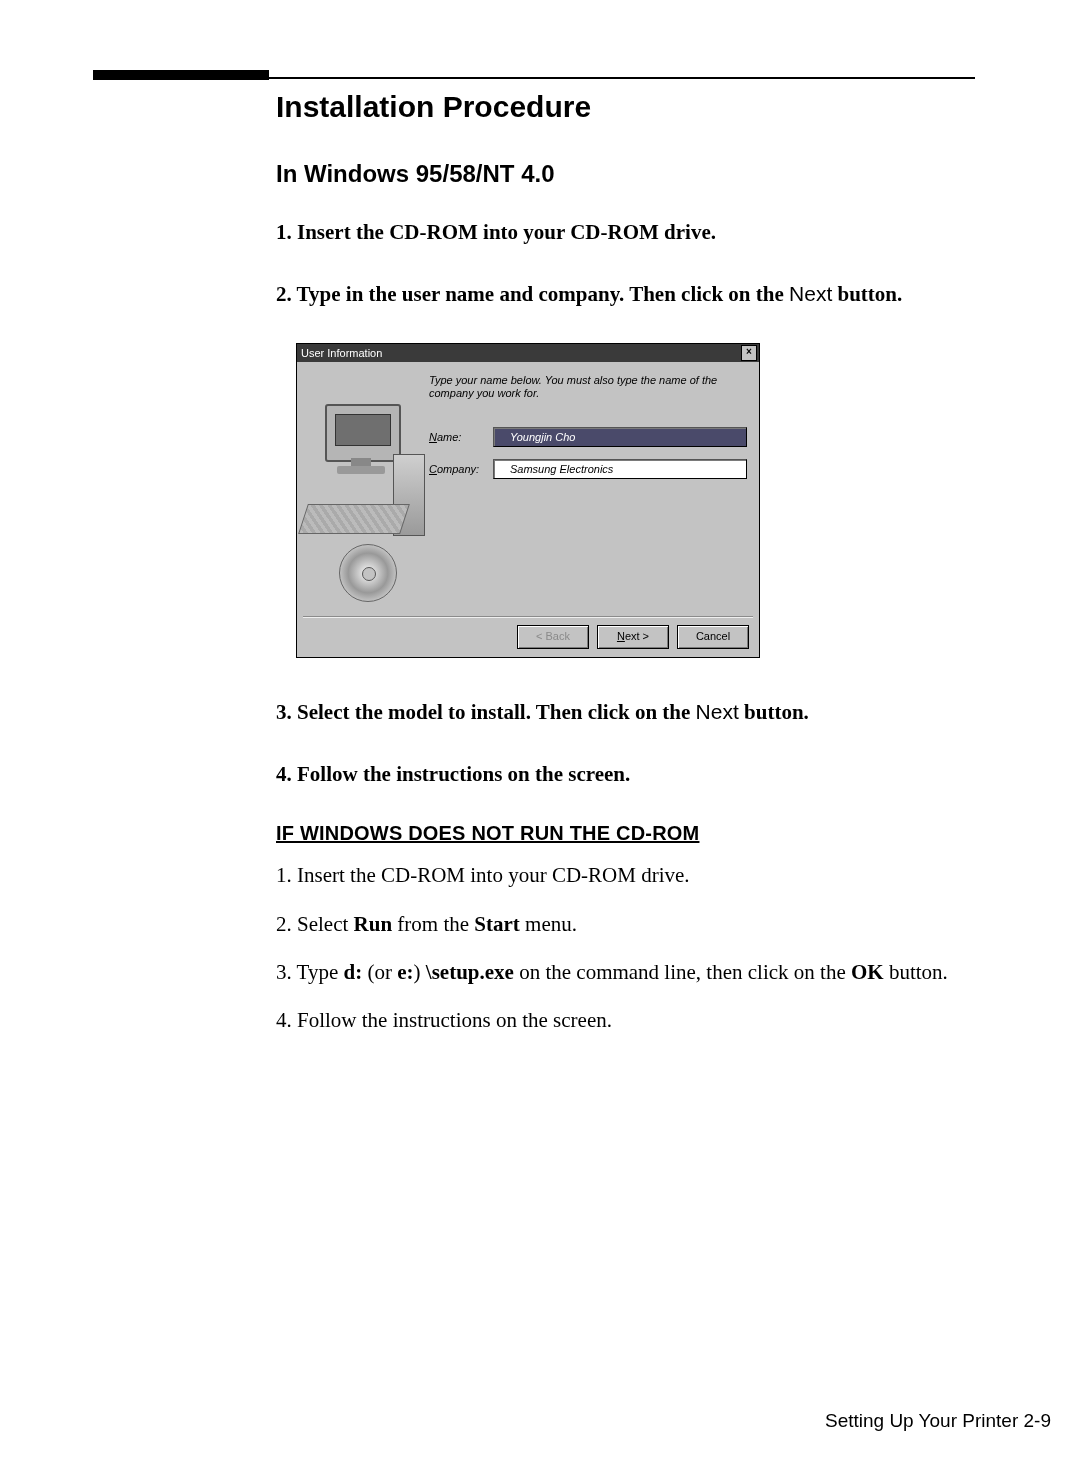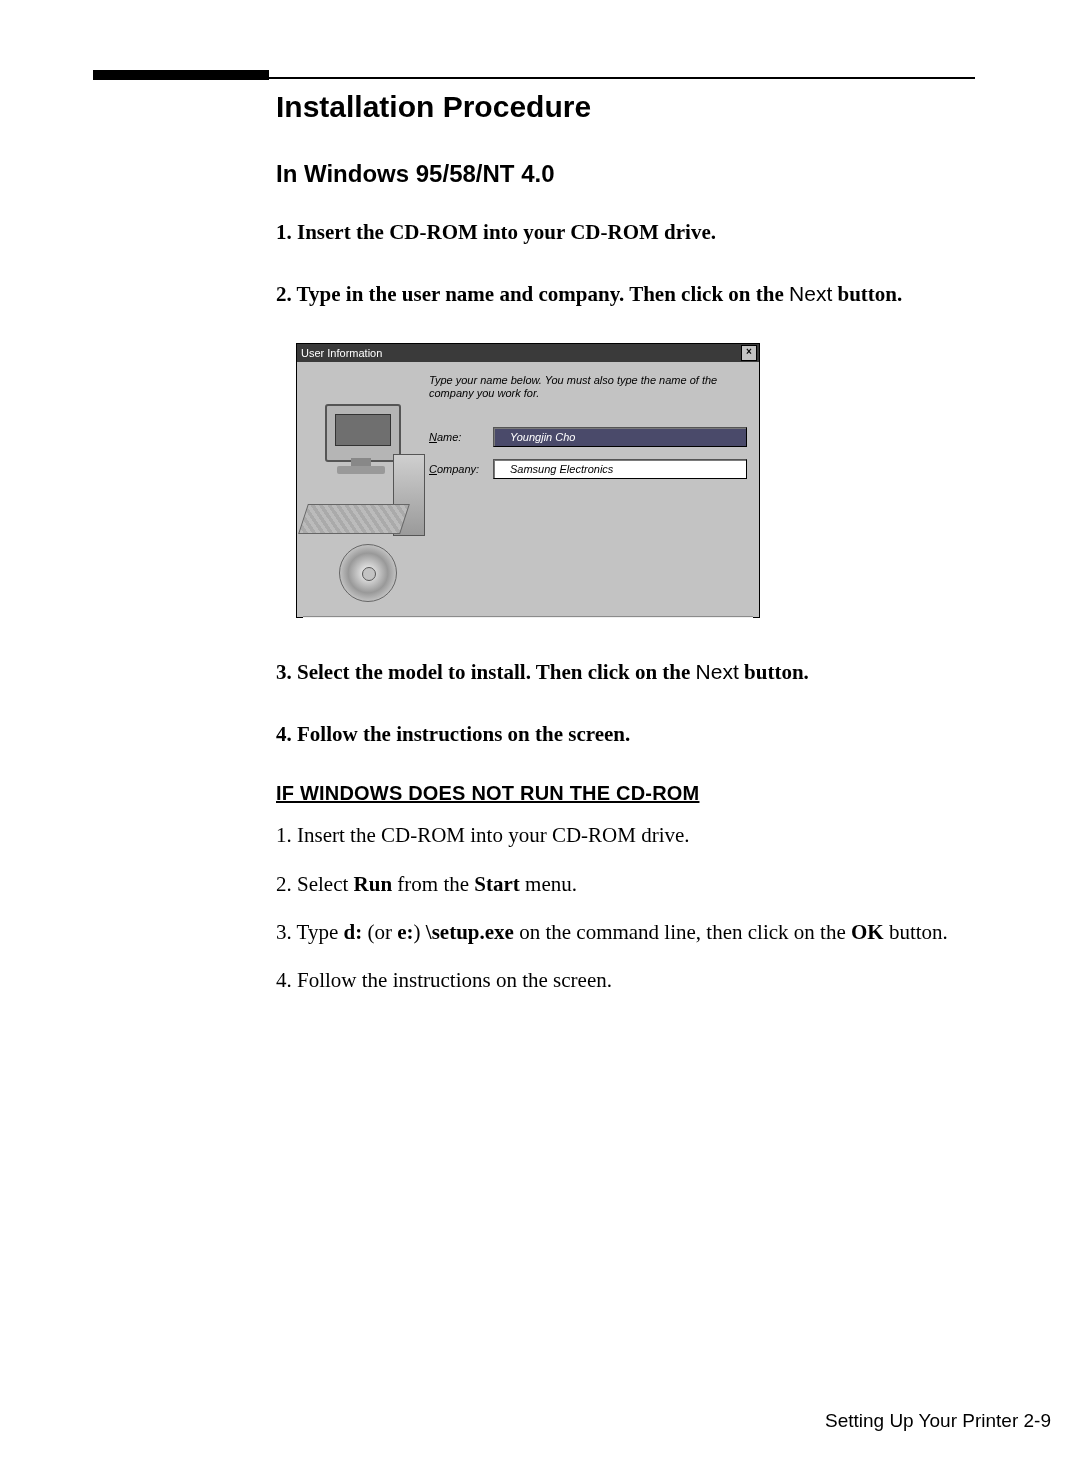--- a/index.html
+++ b/index.html
@@ -305,20 +305,25 @@
             <div class="field sel">Youngjin Cho</div>
           </div>
 
           <div class="form-row">
             <label><u>C</u><span>ompany:</span></label>
             <div class="field">Samsung Electronics</div>
           </div>
         </div>
       </div>
       <div class="dlg-sep"></div>
+      <div class="dlg-buttons">
+        <div class="win-btn disabled">&lt; Back</div>
+        <div class="win-btn"><u>N</u><span>ext &gt;</span></div>
+        <div class="win-btn">Cancel</div>
+      </div>
     </div>
 
     <p class="step">
       <span>3. Select the model to install. Then click on the </span><span class="sans">Next</span><span> button.</span>
     </p>
 
     <p class="step">4. Follow the instructions on the screen.</p>
 
     <h3 class="alt">IF WINDOWS DOES NOT RUN THE CD-ROM</h3>
 

